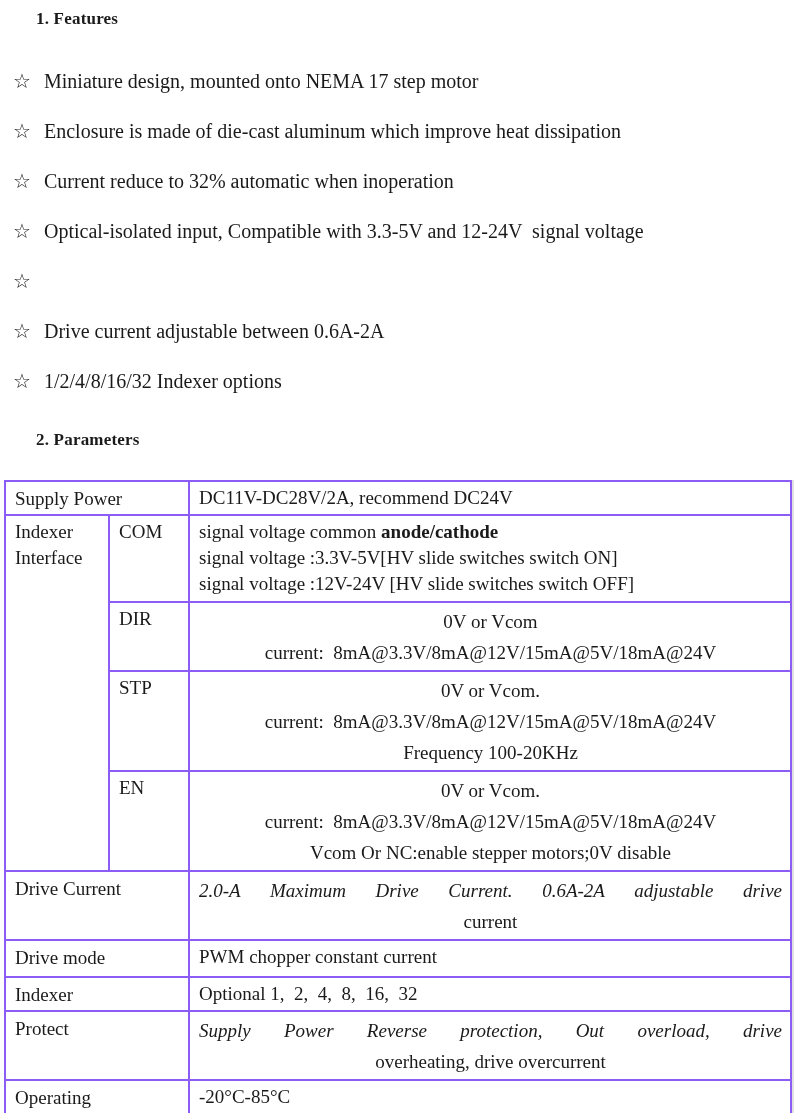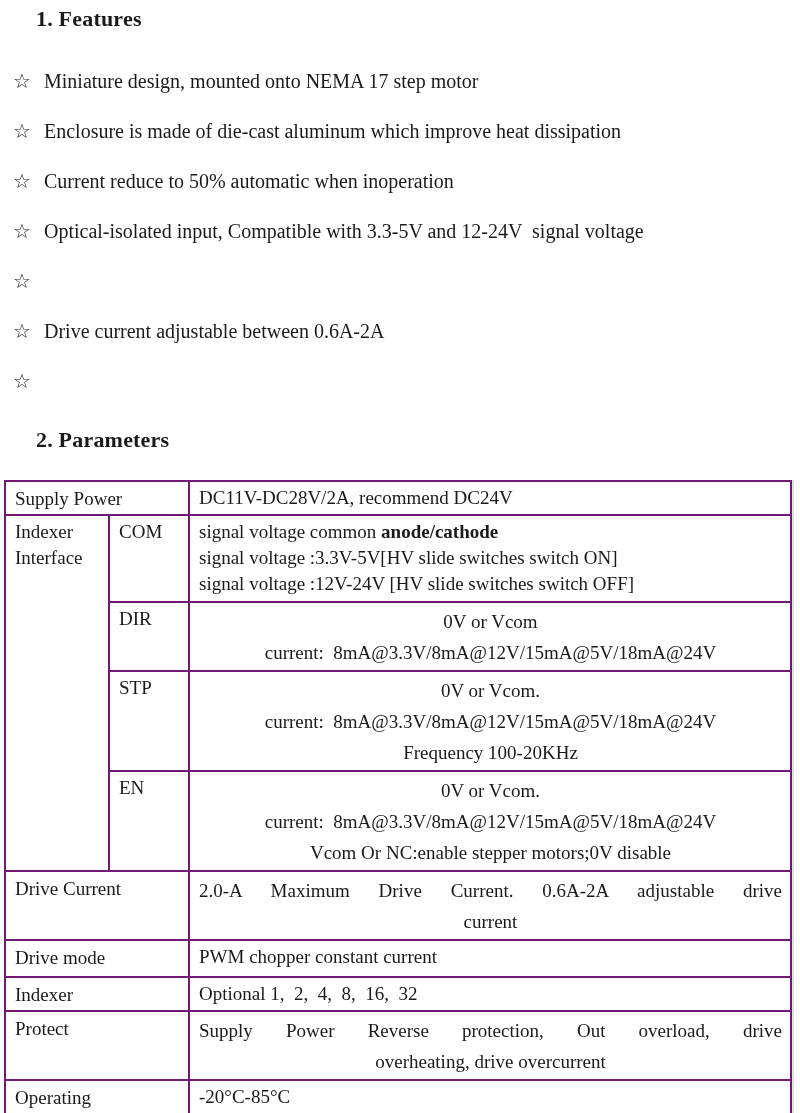--- a/index.html
+++ b/index.html
@@ -8,21 +8,21 @@
     width: 800px;
     height: 1113px;
     font-family: "Liberation Serif", "DejaVu Serif", serif;
     color: #1a1a1a;
     overflow: hidden;
   }
   .page { padding: 6px 10px 0 4px; }
   .indent { margin-left: 9px; }
 
   .section-heading {
-    font-size: 22px;
+    font-size: 17px;
     font-weight: bold;
     line-height: 26px;
     letter-spacing: 0.2px;
     margin-left: 32px;
   }
   .features-list {
     list-style: none;
     margin-top: 36px;
   }
   .feature-item {
@@ -45,36 +45,36 @@
   .parameters-heading { margin-top: 32px; }
 
   table.params {
     border-collapse: collapse;
     table-layout: fixed;
     width: 786px;
     margin-top: 27px;
     box-shadow: 0 3px 0 rgba(145,145,145,0.45), 2px 0 0 rgba(170,170,170,0.35);
   }
   table.params td {
-    border: 2px solid #701a75;
+    border: 2px solid #8b5cf6;
     vertical-align: top;
     font-size: 19px;
     padding: 3px 8px 2px 9px;
     overflow: hidden;
   }
   table.params { border: 2px solid #1e1e1e; border-bottom-width: 4px; }
   tr.row-optemp td { border-bottom-width: 4px; }
 
   .lbl { line-height: 27px; }
   .sig { line-height: 26px; padding-top: 5px; margin-left: 13px; }
   .indexer-lbl { padding-top: 30px; line-height: 26px; }
   .val .line { white-space: pre-wrap; }
   .lh26 { line-height: 26px; }
   .lh31 { line-height: 31px; text-align: center; }
-  .just { text-align: justify; text-align-last: justify; }
+  .just { text-align: justify; text-align-last: justify; font-style: italic; }
   .row-supply td { height: 32px; }
   .row-com td { height: 87px; }
   .row-dir td { height: 65px; }
   .row-stp td { height: 90px; }
   .row-en td { height: 90px; }
   .row-drivecurrent td { height: 63px; }
   .row-drivemode td { height: 37px; }
   .row-indexer td { height: 24px; }
   .row-protect td { height: 60px; }
   .row-optemp td { height: 58px; }
@@ -91,35 +91,36 @@
     <li class="feature-item">
       <span class="star">☆</span>
       <span class="feat-text">Miniature design, mounted onto NEMA 17 step motor</span>
     </li>
     <li class="feature-item">
       <span class="star">☆</span>
       <span class="feat-text">Enclosure is made of die-cast aluminum which improve heat dissipation</span>
     </li>
     <li class="feature-item">
       <span class="star">☆</span>
-      <span class="feat-text">Current reduce to 50% automatic when inoperation</span>
+      <span class="feat-text">Current reduce to 32% automatic when inoperation</span>
     </li>
     <li class="feature-item">
       <span class="star">☆</span>
       <span class="feat-text">Optical-isolated input, Compatible with 3.3-5V and 12-24V  signal voltage</span>
     </li>
     <li class="feature-item">
       <span class="star">☆</span>
     </li>
     <li class="feature-item">
       <span class="star">☆</span>
       <span class="feat-text">Drive current adjustable between 0.6A-2A</span>
     </li>
     <li class="feature-item">
       <span class="star">☆</span>
+      <span class="feat-text">1/2/4/8/16/32 Indexer options</span>
     </li>
   </ul>
 
   <h1 class="section-heading parameters-heading indent">2. Parameters</h1>
 
   <table class="params">
     <colgroup>
       <col style="width:104px">
       <col style="width:80px">
       <col style="width:602px">

